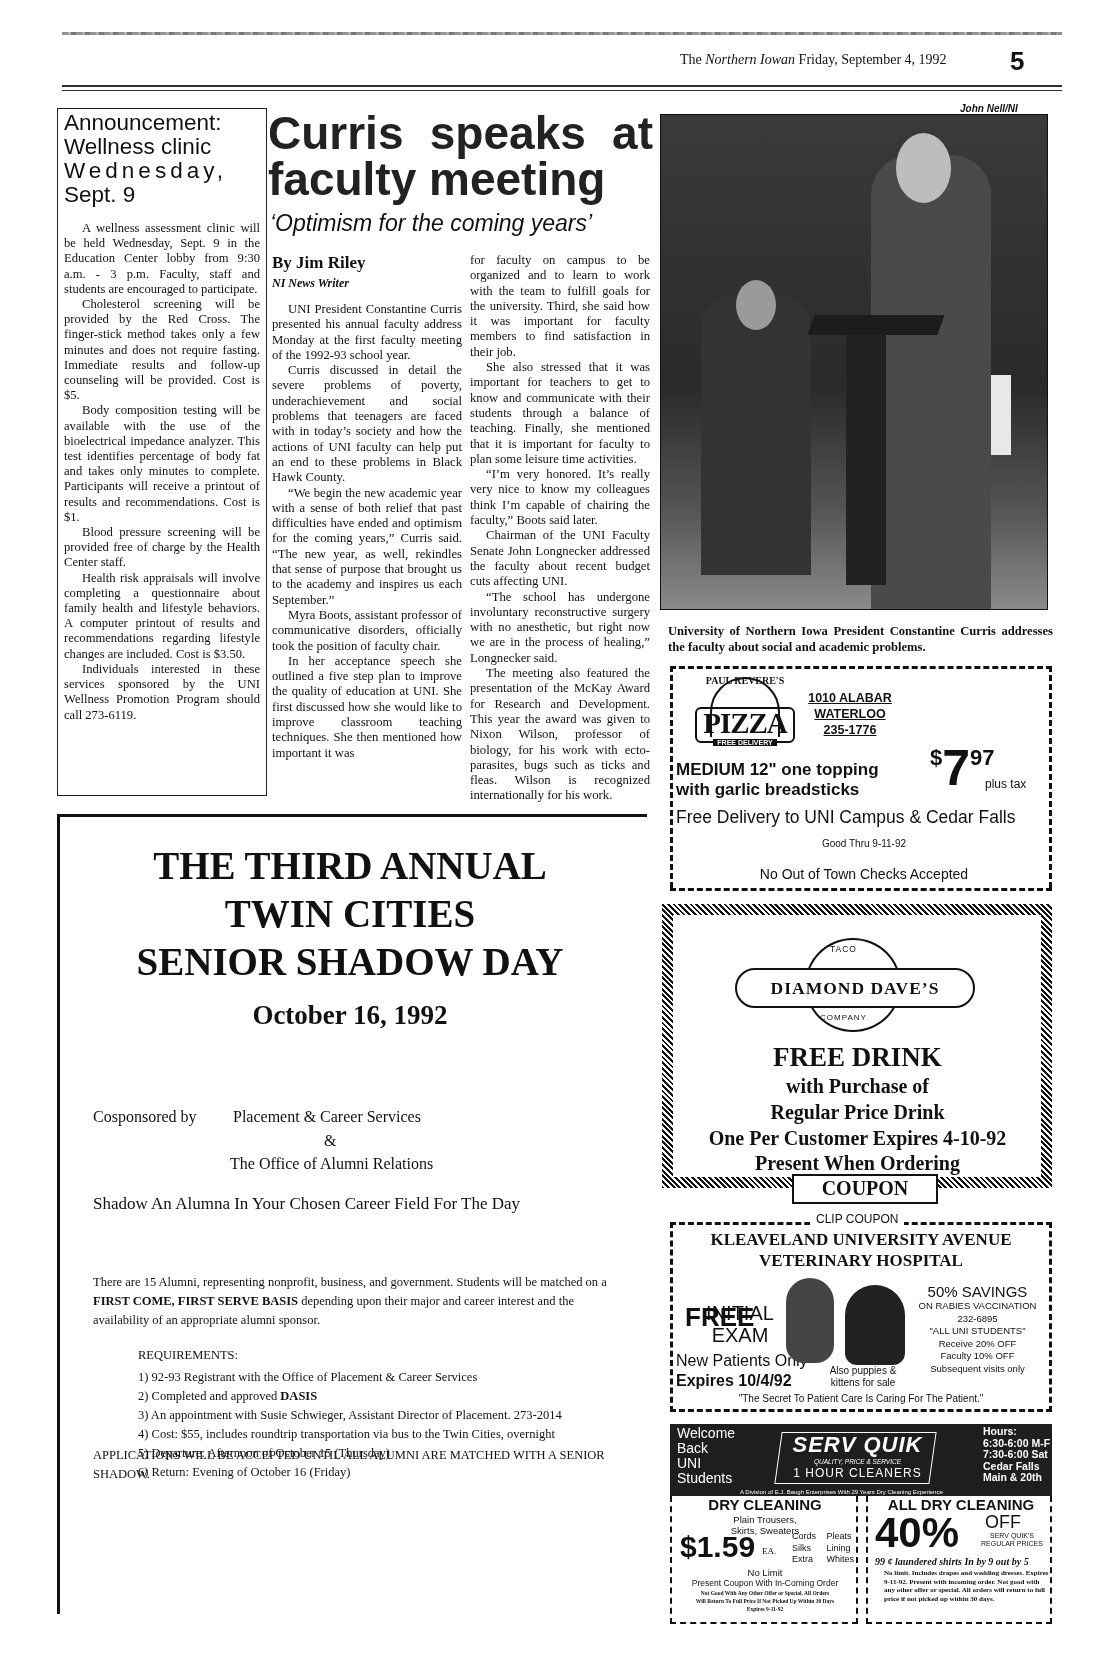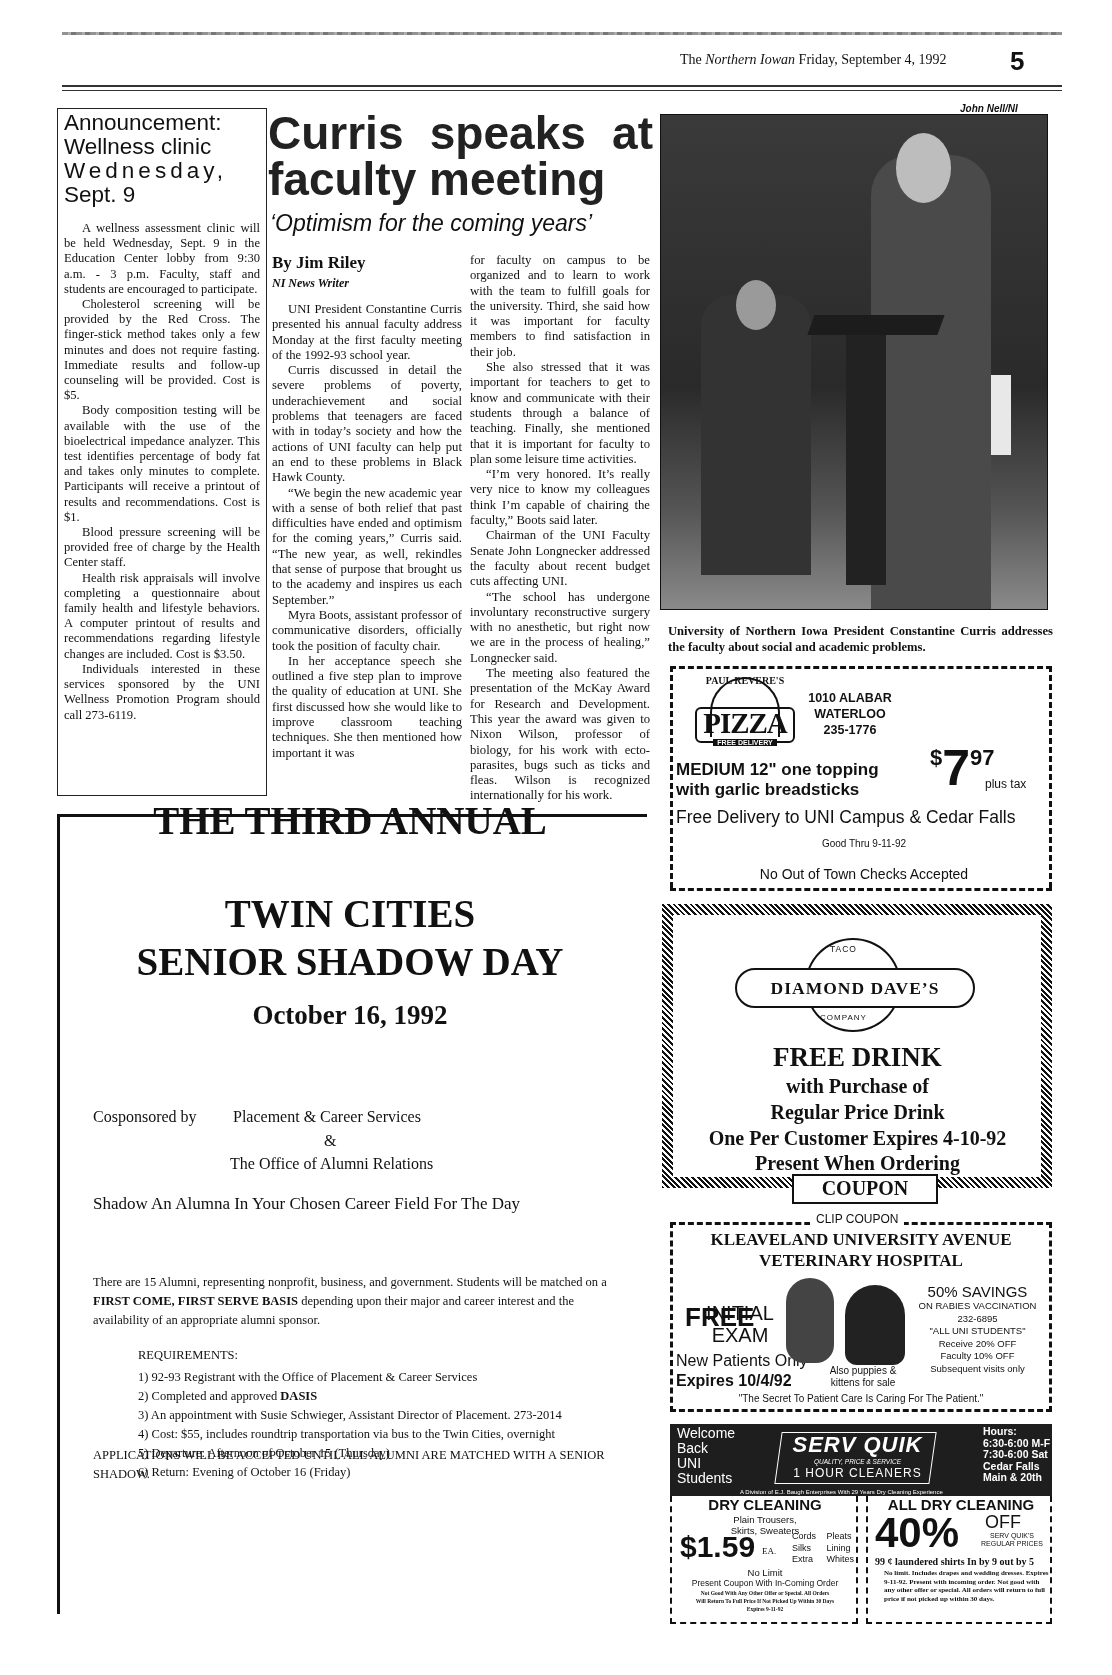--- a/index.html
+++ b/index.html
@@ -46,21 +46,21 @@
 
   .caption { left: 668px; top: 623px; width: 385px; font-weight: bold; font-size: 12.6px; line-height: 16px; text-align: justify; }
 
   
   .pizza { left: 670px; top: 666px; width: 382px; height: 222px; border: 3px dashed #111; border-bottom: none; }
   .pizza-logo { left: 695px; top: 675px; width: 100px; height: 80px; }
   .pizza-logo .ring { position: absolute; left: 15px; top: 2px; width: 70px; height: 60px; border: 2px solid #111; border-radius: 35px 35px 0 0; border-bottom: none; }
   .pizza-logo .arc { position: absolute; left: 10px; top: 0; width: 80px; font-family: "Liberation Serif", serif; font-weight: bold; font-size: 10px; text-align: center; }
   .pizza-logo .plate { position: absolute; left: 0; top: 32px; width: 100px; height: 36px; border: 2px solid #111; border-radius: 6px; font-family: "Liberation Serif", serif; font-weight: bold; font-size: 29px; line-height: 28px; text-align: center; letter-spacing: -1px; }
   .pizza-logo .free { position: absolute; left: 18px; top: 64px; width: 64px; background: #111; color: #fff; font-family: "Liberation Sans", sans-serif; font-size: 7px; font-weight: bold; text-align: center; }
-  .pz-addr { left: 800px; top: 690px; width: 100px; text-align: center; font-family: "Liberation Sans", sans-serif; font-weight: bold; font-size: 12.5px; line-height: 16px; }
+  .pz-addr { left: 800px; top: 690px; width: 100px; text-align: center; font-family: "Liberation Sans", sans-serif; font-weight: bold; font-size: 12.5px; line-height: 16px; text-decoration: underline; }
   .pz-item { left: 676px; top: 760px; font-family: "Liberation Sans", sans-serif; font-weight: bold; font-size: 17px; line-height: 20px; }
   .pz-price { left: 930px; top: 745px; font-family: "Liberation Sans", sans-serif; font-weight: bold; }
   .pz-price .dollar { font-size: 22px; vertical-align: top; }
   .pz-price .big { font-size: 50px; line-height: 46px; }
   .pz-price .cents { font-size: 22px; vertical-align: top; }
   .pz-tax { left: 985px; top: 777px; font-family: "Liberation Sans", sans-serif; font-size: 12px; }
   .pz-free { left: 676px; top: 807px; width: 376px; font-family: "Liberation Sans", sans-serif; font-size: 17.5px; }
   .pz-good { left: 676px; top: 838px; width: 376px; text-align: center; font-family: "Liberation Sans", sans-serif; font-size: 10px; }
   .pz-checks { left: 676px; top: 866px; width: 376px; text-align: center; font-family: "Liberation Sans", sans-serif; font-size: 14px; }
   .pz-bottom { left: 670px; top: 888px; width: 382px; border-top: 3px dashed #111; }
@@ -116,27 +116,27 @@
   .dcl-price { left: 680px; top: 1530px; font-family: "Liberation Sans", sans-serif; font-weight: bold; font-size: 30px; }
   .dcl-ea { left: 762px; top: 1546px; font-size: 9px; }
   .dcl-items { left: 792px; top: 1531px; font-family: "Liberation Sans", sans-serif; font-size: 9px; line-height: 11.5px; }
   .dcl-items span { display: inline-block; width: 32px; }
   .dcl-fine { left: 672px; width: 186px; text-align: center; font-weight: bold; font-size: 5.5px; line-height: 7px; }
 
   .dcr-title { left: 868px; top: 1496px; width: 186px; font-size: 15px; }
   .dcr-40 { left: 875px; top: 1512px; font-family: "Liberation Sans", sans-serif; font-weight: bold; font-size: 42px; line-height: 42px; }
   .dcr-off { left: 985px; top: 1512px; font-family: "Liberation Sans", sans-serif; font-size: 18px; }
   .dcr-serv { left: 977px; top: 1532px; width: 70px; text-align: center; font-family: "Liberation Sans", sans-serif; font-size: 7px; line-height: 8px; }
-  .dcr-shirts { left: 875px; top: 1556px; font-weight: bold; font-size: 10px; }
+  .dcr-shirts { left: 875px; top: 1556px; font-weight: bold; font-size: 10px; font-style: italic; }
   .dcr-fine { left: 884px; top: 1569px; width: 165px; font-size: 7px; line-height: 8.5px; font-weight: bold; }
 
   
   .shadow { left: 57px; top: 814px; width: 590px; height: 800px; border-top: 3px solid #111; border-left: 3px solid #111; }
   .sd-head { left: 60px; width: 580px; text-align: center; font-weight: bold; font-size: 39px; line-height: 48px; }
-  .sd-h1 { top: 797px; }
+  .sd-h1 { top: 842px; }
   .sd-h2 { top: 890px; }
   .sd-h3 { top: 938px; }
   .sd-date { left: 60px; top: 1000px; width: 580px; text-align: center; font-weight: bold; font-size: 27px; }
   .sd-cospon { left: 93px; top: 1108px; font-size: 16px; }
   .sd-place { left: 233px; top: 1108px; font-size: 16px; }
   .sd-amp { left: 324px; top: 1132px; font-size: 16px; }
   .sd-office { left: 230px; top: 1155px; font-size: 16px; }
   .sd-shadow { left: 93px; top: 1194px; font-size: 17px; }
   .sd-para { left: 93px; top: 1273px; width: 520px; font-size: 12.5px; line-height: 19px; }
   .sd-req-title { left: 138px; top: 1348px; font-size: 12.5px; }

